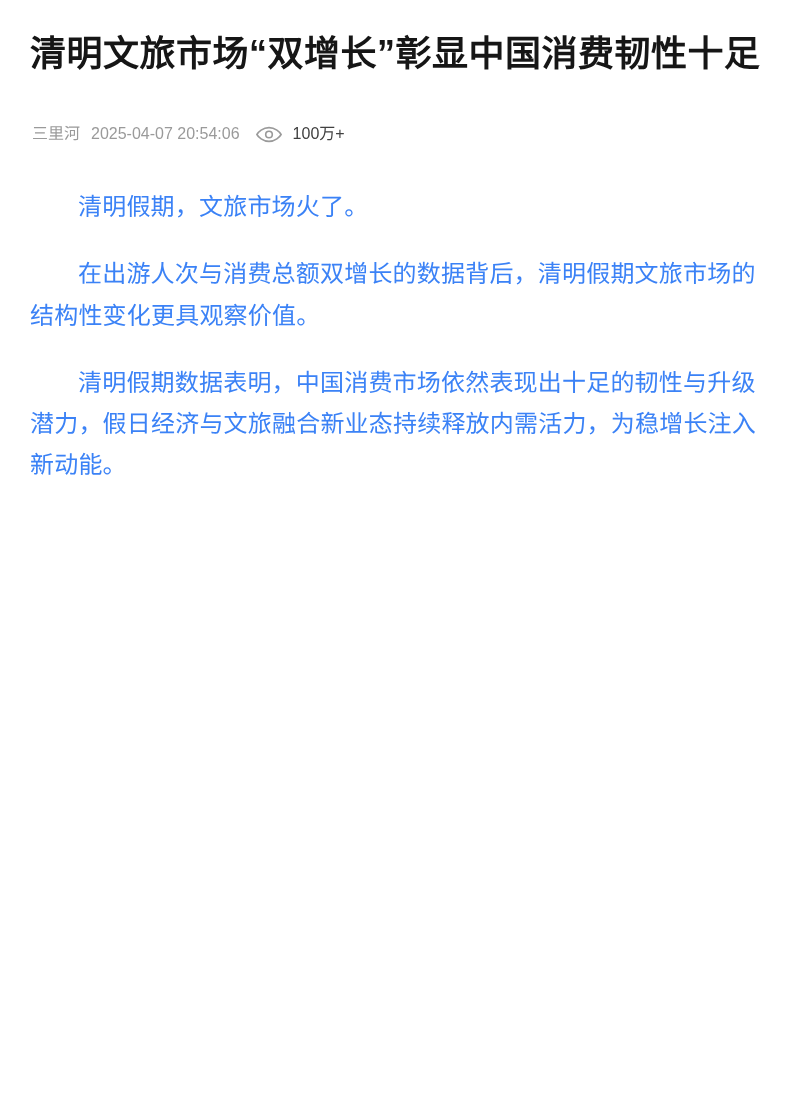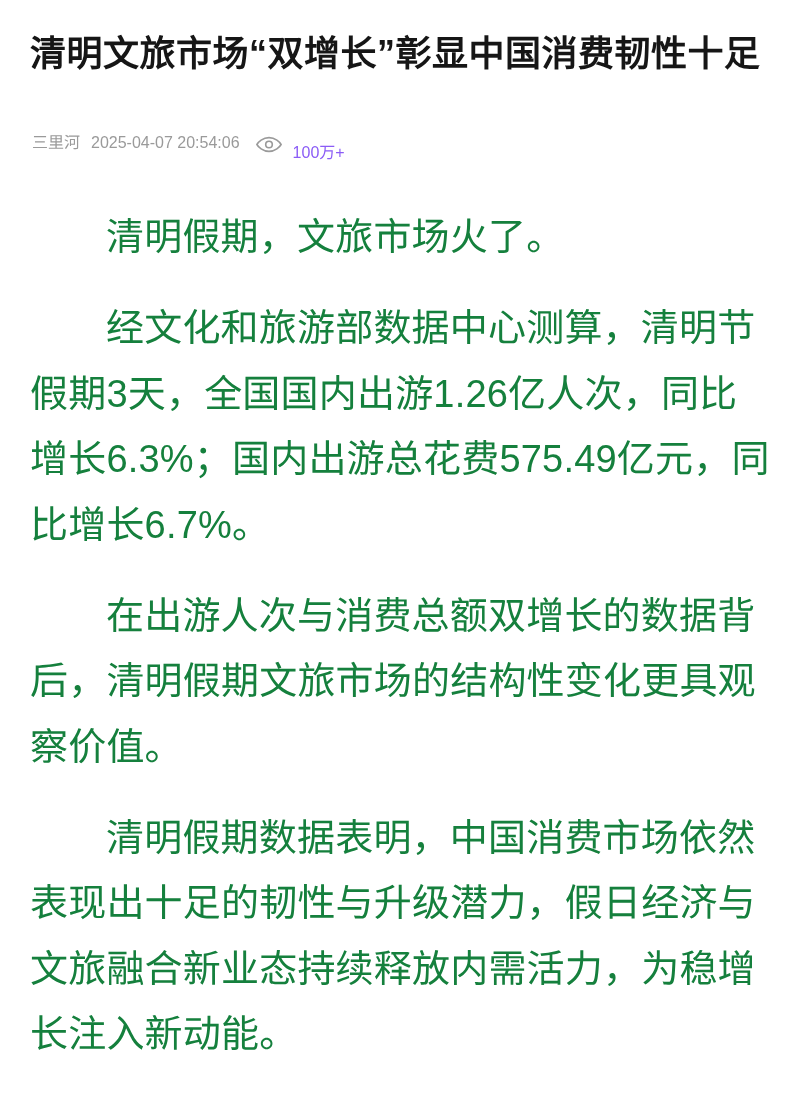--- a/index.html
+++ b/index.html
@@ -50,30 +50,29 @@
     text-align: right;
   }
   .eye-icon {
     display: inline-flex;
     align-items: center;
     margin-right: 11px;
     position: relative;
     top: 1px;
   }
   .meta-views {
-    color: #8b5cf6;
-    margin-top: 20px;
+    color: #404040;
   }
   .article-body {
     margin-top: 44px;
   }
   .article-body p {
-    font-size: 38px;
+    font-size: 24px;
     line-height: 1.72;
-    color: #15803d;
+    color: #3b82f6;
     margin: 1px 0 26px 0;
     text-indent: 2em;
     letter-spacing: 0.2px;
     word-break: break-word;
   }
 </style>
 </head>
 <body>
 
 <div class="page">
@@ -87,18 +86,17 @@
       <svg width="26" height="17" viewBox="0 0 26 17" aria-hidden="true">
         <path d="M13 1.6C6.8 1.6 2.2 6.1 0.9 8.5c1.3 2.4 5.9 6.9 12.1 6.9s10.8-4.5 12.1-6.9C23.8 6.1 19.2 1.6 13 1.6z" fill="none" stroke="#9a9a9a" stroke-width="1.6"></path>
         <circle cx="13" cy="8.5" r="3.3" fill="none" stroke="#9a9a9a" stroke-width="1.6"></circle>
       </svg>
     </span>
     <span class="meta-views">100万+</span>
   </div>
 
   <div class="article-body">
     <p>清明假期，文旅市场火了。</p>
-    <p>经文化和旅游部数据中心测算，清明节假期3天，全国国内出游1.26亿人次，同比增长6.3%；国内出游总花费575.49亿元，同比增长6.7%。</p>
     <p>在出游人次与消费总额双增长的数据背后，清明假期文旅市场的结构性变化更具观察价值。</p>
     <p>清明假期数据表明，中国消费市场依然表现出十足的韧性与升级潜力，假日经济与文旅融合新业态持续释放内需活力，为稳增长注入新动能。</p>
   </div>
 
 </div>
 
 </body></html>

